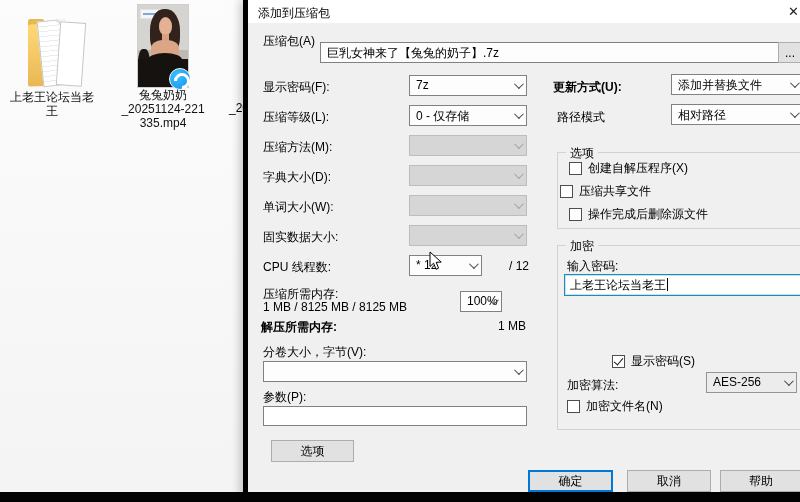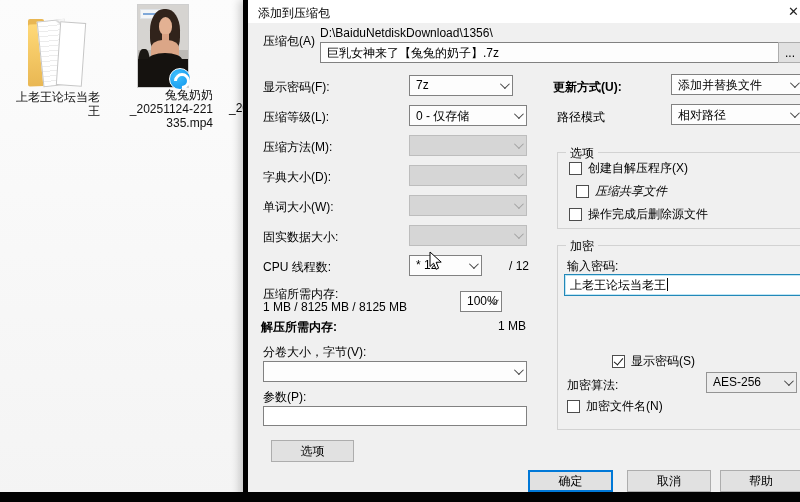--- a/index.html
+++ b/index.html
@@ -7,21 +7,21 @@
   body {
     position:relative;
     font-family:"Liberation Sans", sans-serif;
     font-size:12px; color:#000;
     background:#fbfbfb;
   }
   .abs { position:absolute; }
 
   
   #desktop { position:absolute; inset:0; background:linear-gradient(180deg,#fcfcfc,#f4f4f4); }
-  .desk-label { text-align:right; line-height:14px; color:#111; }
+  .desk-label { text-align:center; line-height:14px; color:#111; }
 
   
   .folder-box { position:absolute; left:20px; top:8px; width:64px; height:78px; }
   .f-back { position:absolute; left:4px; top:10px; width:30px; height:62px;
             background:linear-gradient(180deg,#ffd977,#e9b753); border-radius:2px 0 0 2px;
             transform:skewY(-2deg); }
   .f-tab  { position:absolute; left:4px; top:5px; width:16px; height:8px;
             background:#e9b753; border-radius:2px 2px 0 0; }
   .paper  { position:absolute; background:#fff; border:1px solid #c6c6c6;
             background-image:repeating-linear-gradient(180deg,#ffffff 0 4px,#ececec 4px 5px); }
@@ -142,29 +142,28 @@
 </div>
 
 <div id="dialog">
 
   <div id="titlebar">
     <span id="title">添加到压缩包</span>
     <span id="close">✕</span>
   </div>
 
   <span class="lbl" style="left:15px; top:33px;">压缩包(A)</span>
-  <span class="lbl" style="left:72px; top:26px;">D:\BaiduNetdiskDownload\1356\</span>
   <div class="combo light" style="left:72px; top:42px; width:515px;">
     <span>巨乳女神来了【兔兔的奶子】.7z</span>
     <span class="chev"></span>
   </div>
   <div class="btn" style="left:530px; top:42px; width:24px; height:21px;">...</div>
 
   <span class="lbl" style="left:15px; top:79px;">显示密码(F):</span>
-  <div class="combo light" style="left:161px; top:75px; width:104px;">
+  <div class="combo light" style="left:161px; top:75px; width:118px;">
     <span>7z</span><span class="chev"></span>
   </div>
 
   <span class="lbl" style="left:15px; top:109px;">压缩等级(L):</span>
   <div class="combo light" style="left:161px; top:105px; width:118px;">
     <span>0 - 仅存储</span><span class="chev"></span>
   </div>
 
   <span class="lbl" style="left:15px; top:139px;">压缩方法(M):</span>
   <div class="combo disabled" style="left:161px; top:135px; width:118px;">
@@ -222,21 +221,21 @@
   <div class="combo light" style="left:423px; top:104px; width:132px;">
     <span>相对路径</span><span class="chev"></span>
   </div>
 
   <div class="groupbox" style="left:309px; top:152px; width:246px; height:77px;">
     <span class="legend">选项</span>
     <div class="cbrow" style="left:11px; top:7px;">
       <span class="cb"></span>
       <span>创建自解压程序(X)</span>
     </div>
-    <div class="cbrow" style="left:18px; top:30px;font-style:italic;">
+    <div class="cbrow" style="left:2px; top:30px;">
       <span class="cb"></span>
       <span>压缩共享文件</span>
     </div>
     <div class="cbrow" style="left:11px; top:53px;">
       <span class="cb"></span>
       <span>操作完成后删除源文件</span>
     </div>
   </div>
 
   <div class="groupbox" style="left:309px; top:245px; width:246px; height:185px;">

